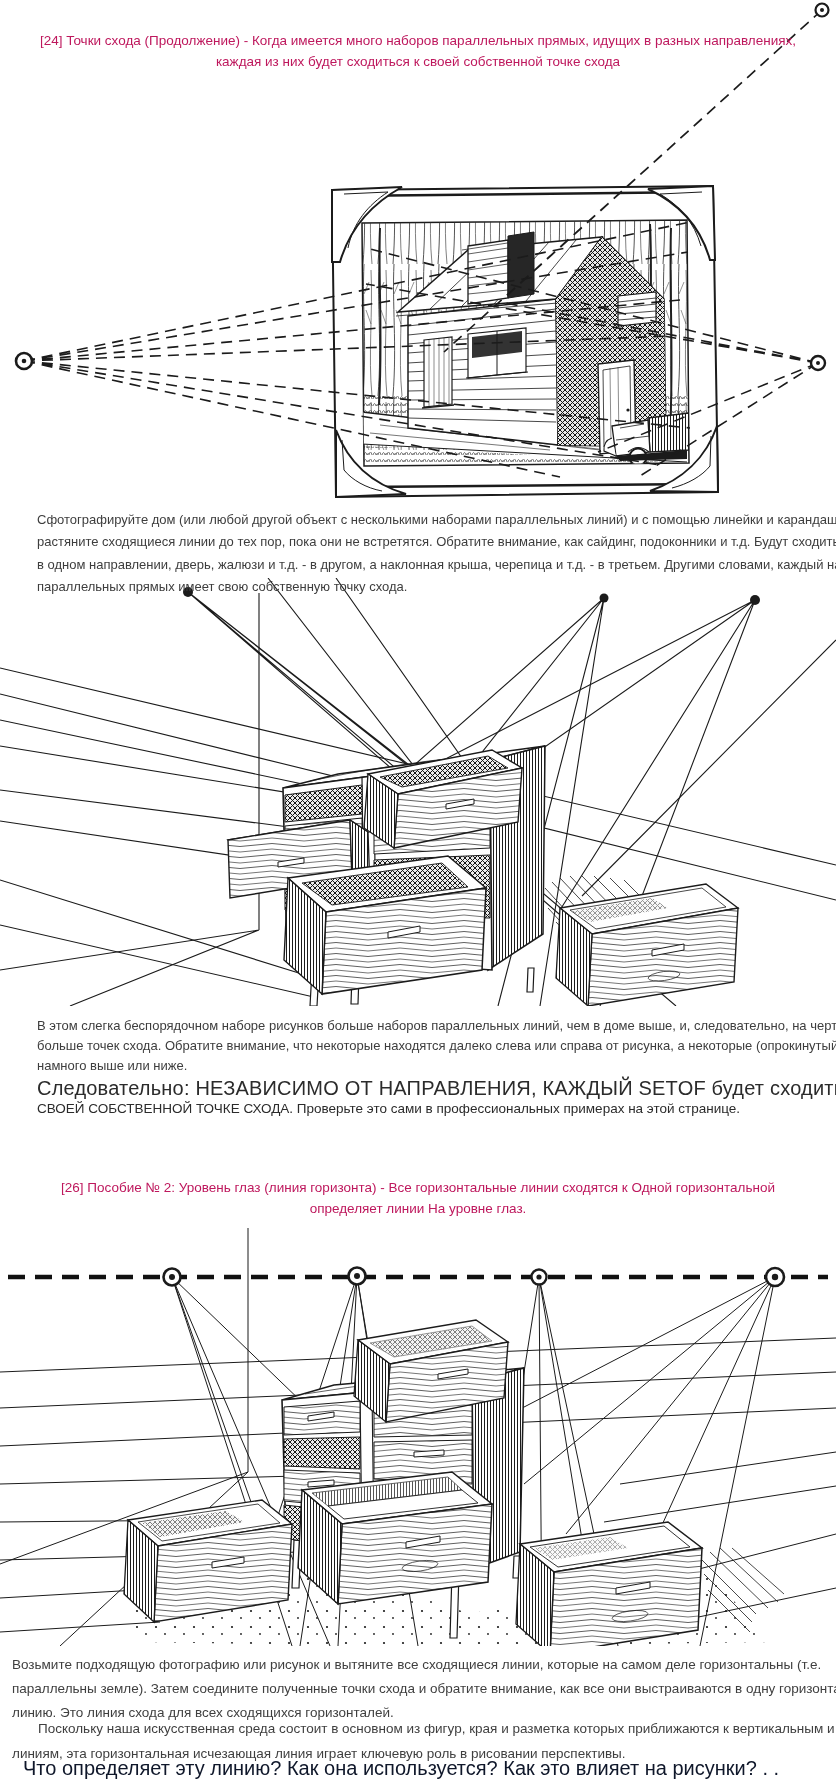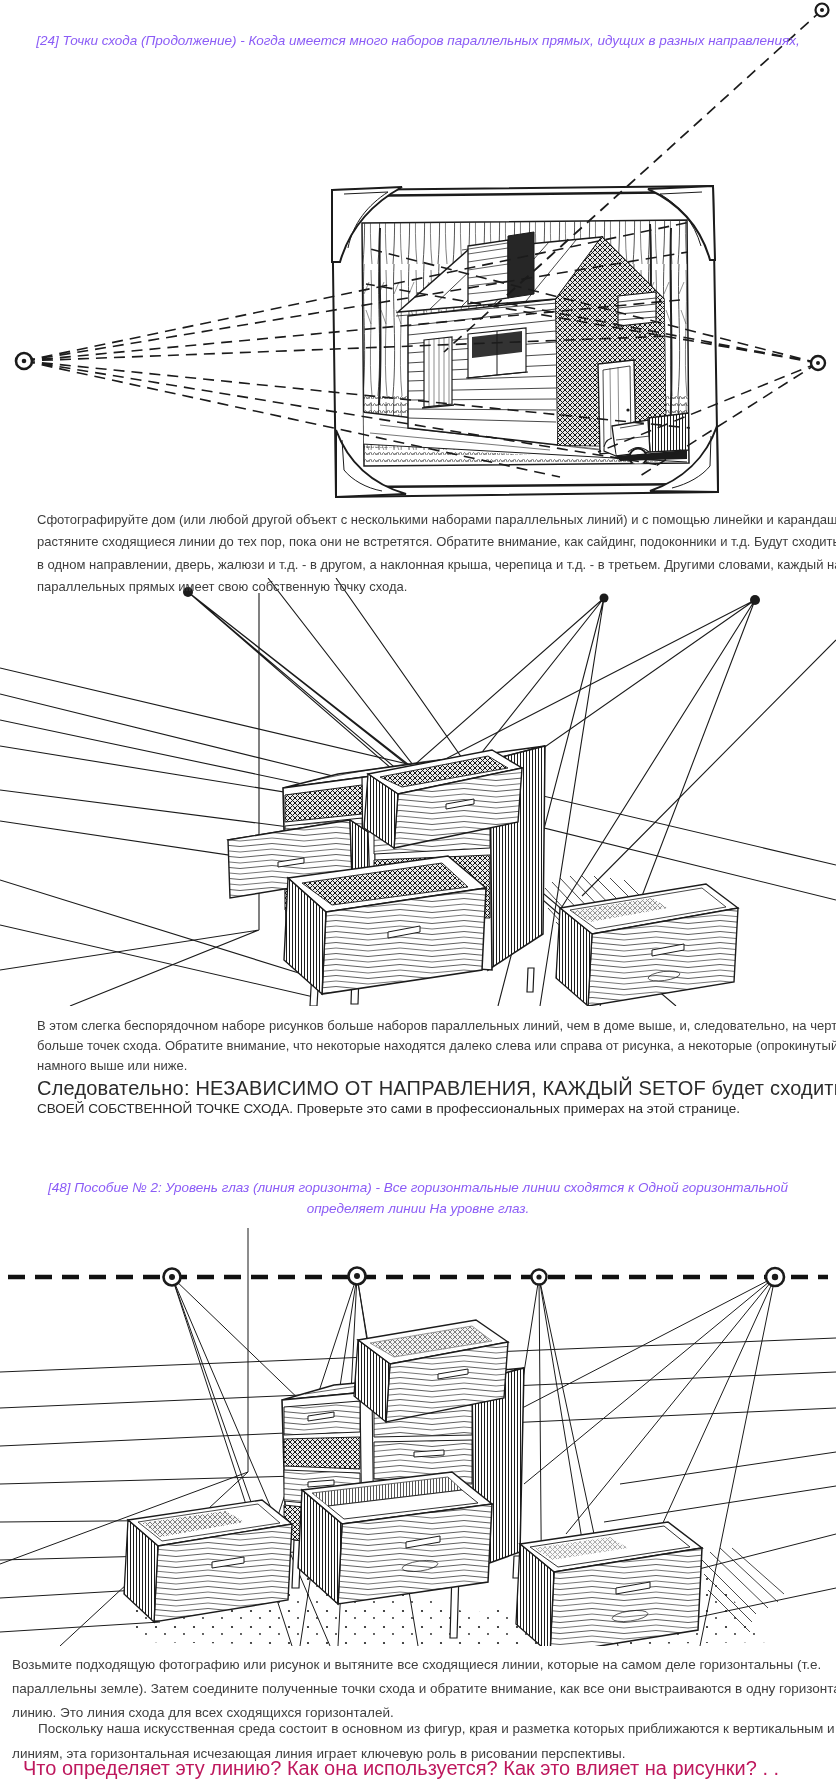--- a/index.html
+++ b/index.html
@@ -1,30 +1,30 @@
 <!DOCTYPE html>
 <html><head>
 <meta charset="utf-8">
 <style>
   html,body{margin:0;padding:0;background:#fff;}
   .page{position:relative;width:836px;height:1787px;background:#fff;overflow:hidden;
         font-family:"Liberation Sans",sans-serif;color:#3a3a3a;}
   .abs{position:absolute;}
   .line{white-space:nowrap;}
   .centered{left:0;width:836px;text-align:center;}
-  .h24,.h26{font-size:13.5px;line-height:21px;color:#8b5cf6;font-style:italic;}
+  .h24,.h26{font-size:13.5px;line-height:21px;color:#be185d;}
   .p1{left:37px;font-size:13px;line-height:22.4px;color:#3d3d3d;}
   .p2{left:37px;font-size:13px;line-height:19.8px;color:#3d3d3d;}
   .concl{left:37px;color:#2b2b2b;}
   .concl .big{font-size:20px;line-height:23px;letter-spacing:0.2px;white-space:nowrap;}
   .concl .small{font-size:13.5px;line-height:17px;white-space:nowrap;}
   .p3{left:12px;font-size:13.5px;line-height:23.8px;color:#3f3f3f;}
   .p4{left:12px;font-size:13.5px;line-height:25px;color:#3f3f3f;}
   .p4 .line:first-child{padding-left:26px;}
-  .q{left:23px;font-size:20px;color:#be185d;white-space:nowrap;}
+  .q{left:23px;font-size:20px;color:#0f172a;white-space:nowrap;}
   svg{position:absolute;left:0;display:block;}
   .txt{z-index:2;}
 </style>
 </head>
 <body>
 
 <div class="page">
 
   <svg class="abs" style="top:0" width="836" height="505" viewBox="0 0 836 505">
     <defs>
@@ -341,20 +341,21 @@
       <polygon points="534,326 610,315 628,326 552,338" fill="url(#c-xh)" opacity="0.35" stroke="none"></polygon>
       <polygon points="554,350 702,326 698,408 550,432" fill="url(#c-grain)" stroke-width="1.5"></polygon>
       <ellipse cx="630" cy="394" rx="18" ry="5" fill="none" stroke-width="0.7" transform="rotate(-8 630 394)"></ellipse>
       <polygon points="616,366 650,360 650,366 616,372" fill="#fff" stroke-width="1"></polygon>
       <polygon points="520,322 554,350 550,432 516,402" fill="url(#c-vg)" stroke-width="1.3"></polygon>
     </g>
   </svg>
 
   <div class="abs txt centered h24" style="top:30px">
     <div class="line">[24] Точки схода (Продолжение) - Когда имеется много наборов параллельных прямых, идущих в разных направлениях,</div>
+    <div class="line">каждая из них будет сходиться к своей собственной точке схода</div>
   </div>
 
   <div class="abs txt p1" style="top:509px">
     <div class="line">Сфотографируйте дом (или любой другой объект с несколькими наборами параллельных линий) и с помощью линейки и карандаша</div>
     <div class="line">растяните сходящиеся линии до тех пор, пока они не встретятся. Обратите внимание, как сайдинг, подоконники и т.д. Будут сходиться</div>
     <div class="line">в одном направлении, дверь, жалюзи и т.д. - в другом, а наклонная крыша, черепица и т.д. - в третьем. Другими словами, каждый набор</div>
     <div class="line">параллельных прямых имеет свою собственную точку схода.</div>
   </div>
 
   <div class="abs txt p2" style="top:1016px">
@@ -362,21 +363,21 @@
     <div class="line">больше точек схода. Обратите внимание, что некоторые находятся далеко слева или справа от рисунка, а некоторые (опрокинутый ящик)</div>
     <div class="line">намного выше или ниже.</div>
   </div>
 
   <div class="abs txt concl" style="top:1077px">
     <div class="big">Следовательно: НЕЗАВИСИМО ОТ НАПРАВЛЕНИЯ, КАЖДЫЙ SETOF будет сходиться к</div>
     <div class="small">СВОЕЙ СОБСТВЕННОЙ ТОЧКЕ СХОДА. Проверьте это сами в профессиональных примерах на этой странице.</div>
   </div>
 
   <div class="abs txt centered h26" style="top:1177px">
-    <div class="line">[48] Пособие № 2: Уровень глаз (линия горизонта) - Все горизонтальные линии сходятся к Одной горизонтальной</div>
+    <div class="line">[26] Пособие № 2: Уровень глаз (линия горизонта) - Все горизонтальные линии сходятся к Одной горизонтальной</div>
     <div class="line">определяет линии На уровне глаз.</div>
   </div>
 
   <div class="abs txt p3" style="top:1653px">
     <div class="line">Возьмите подходящую фотографию или рисунок и вытяните все сходящиеся линии, которые на самом деле горизонтальны (т.е.</div>
     <div class="line">параллельны земле). Затем соедините полученные точки схода и обратите внимание, как все они выстраиваются в одну горизонтальную</div>
     <div class="line">линию. Это линия схода для всех сходящихся горизонталей.</div>
   </div>
 
   <div class="abs txt p4" style="top:1716px">

